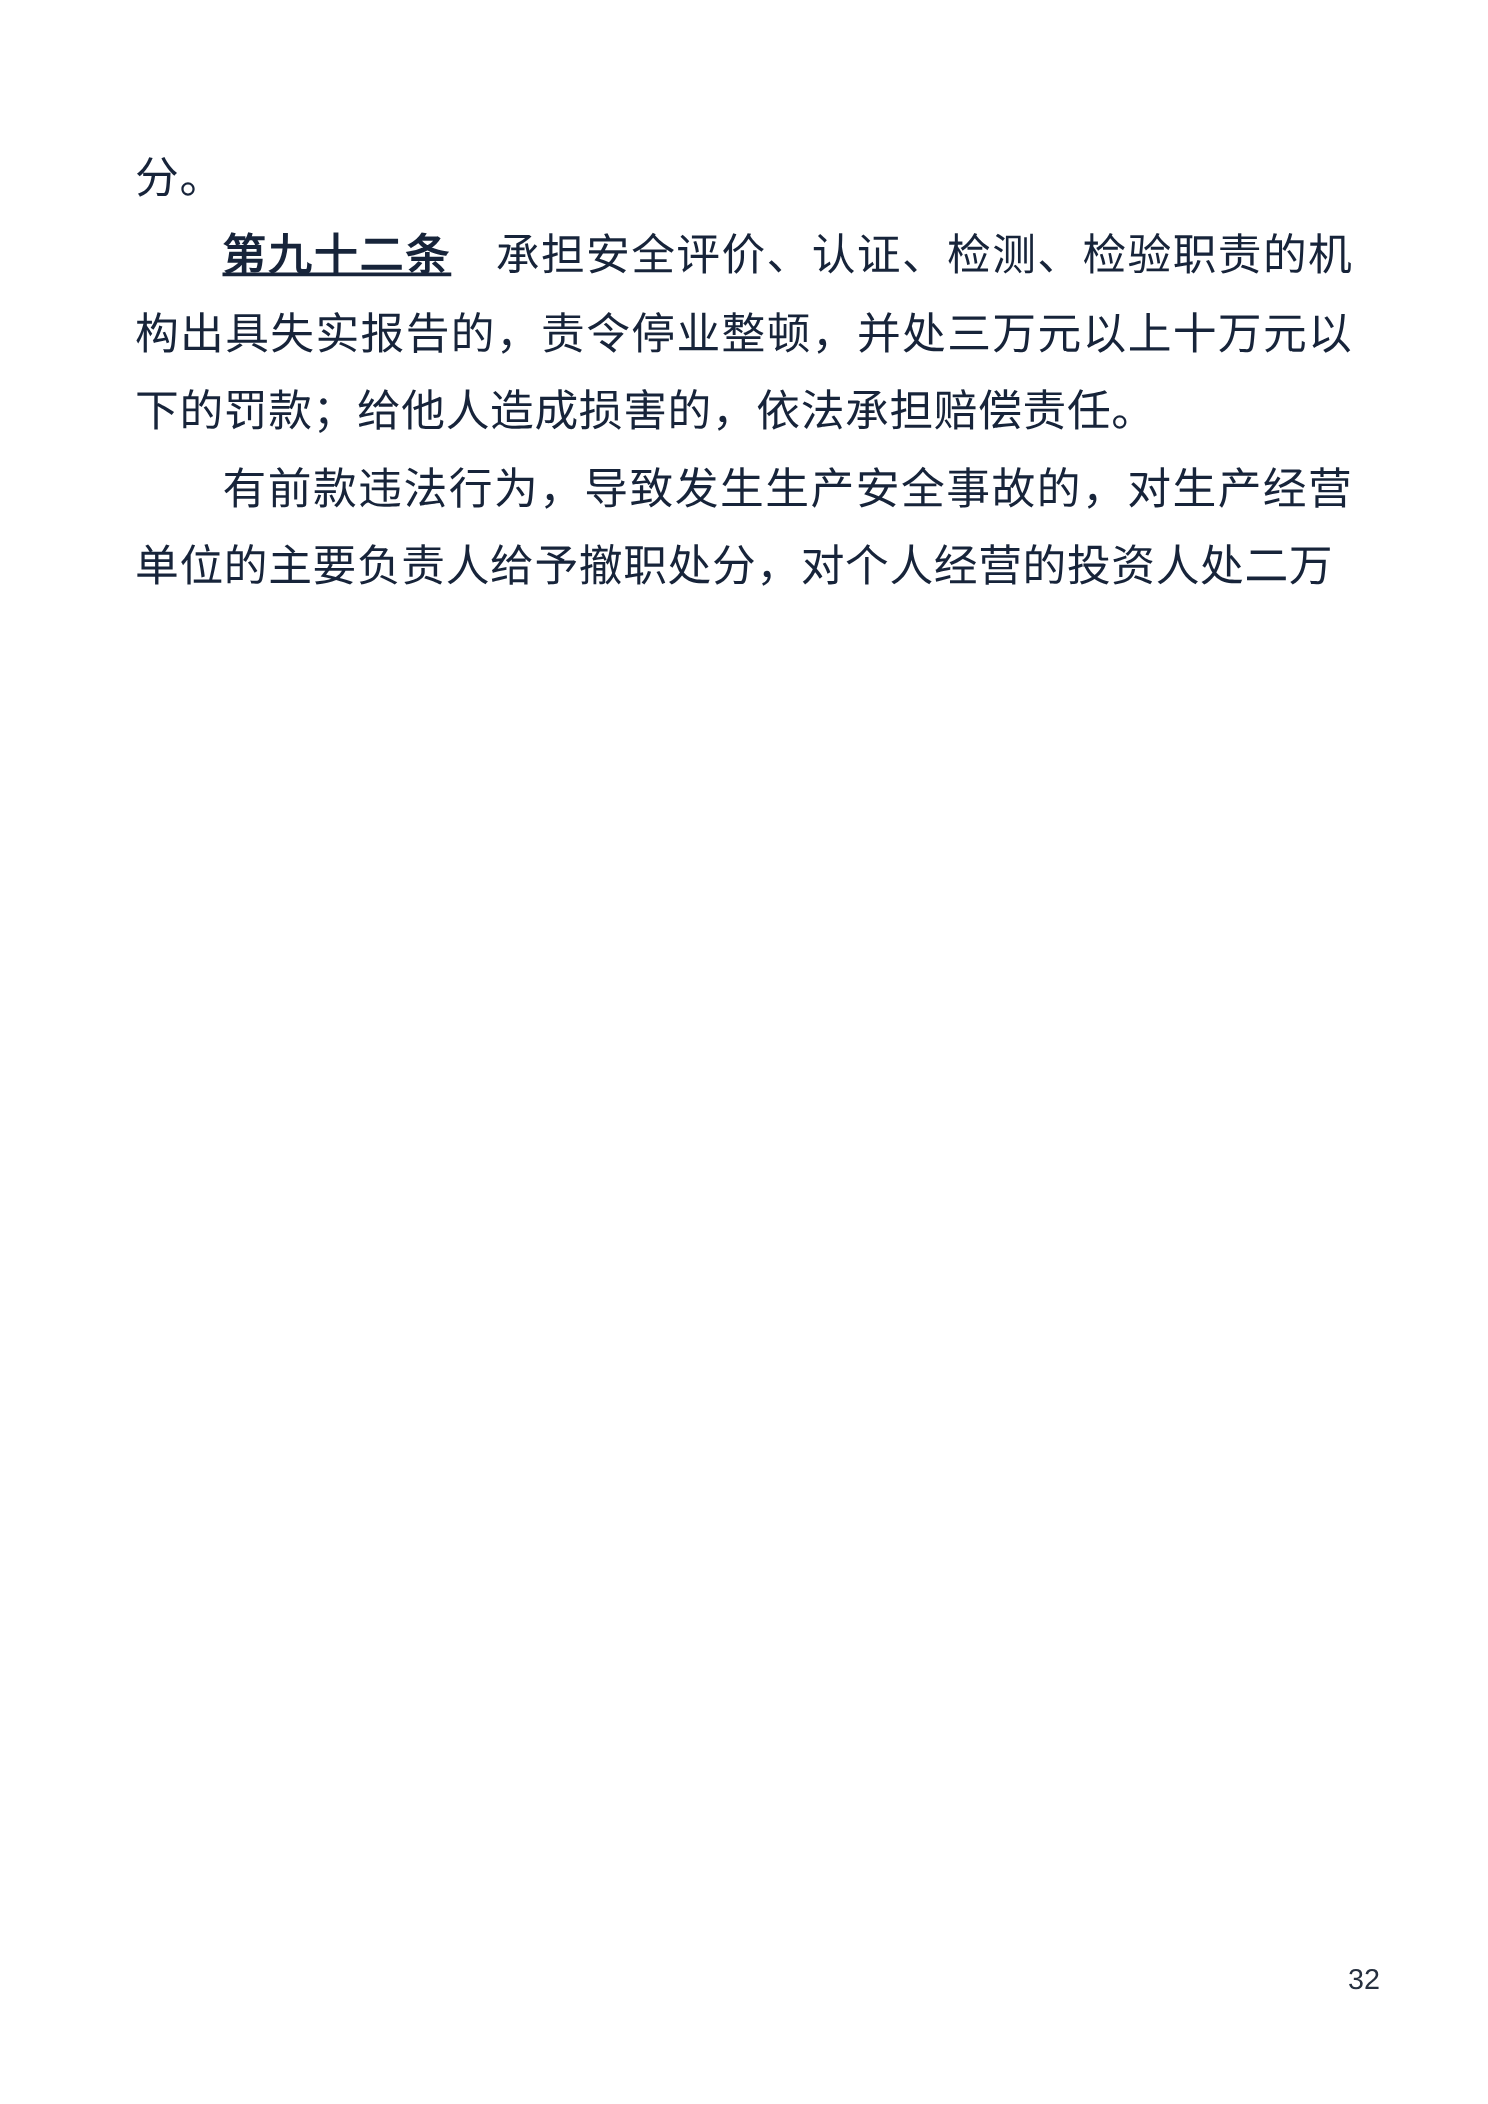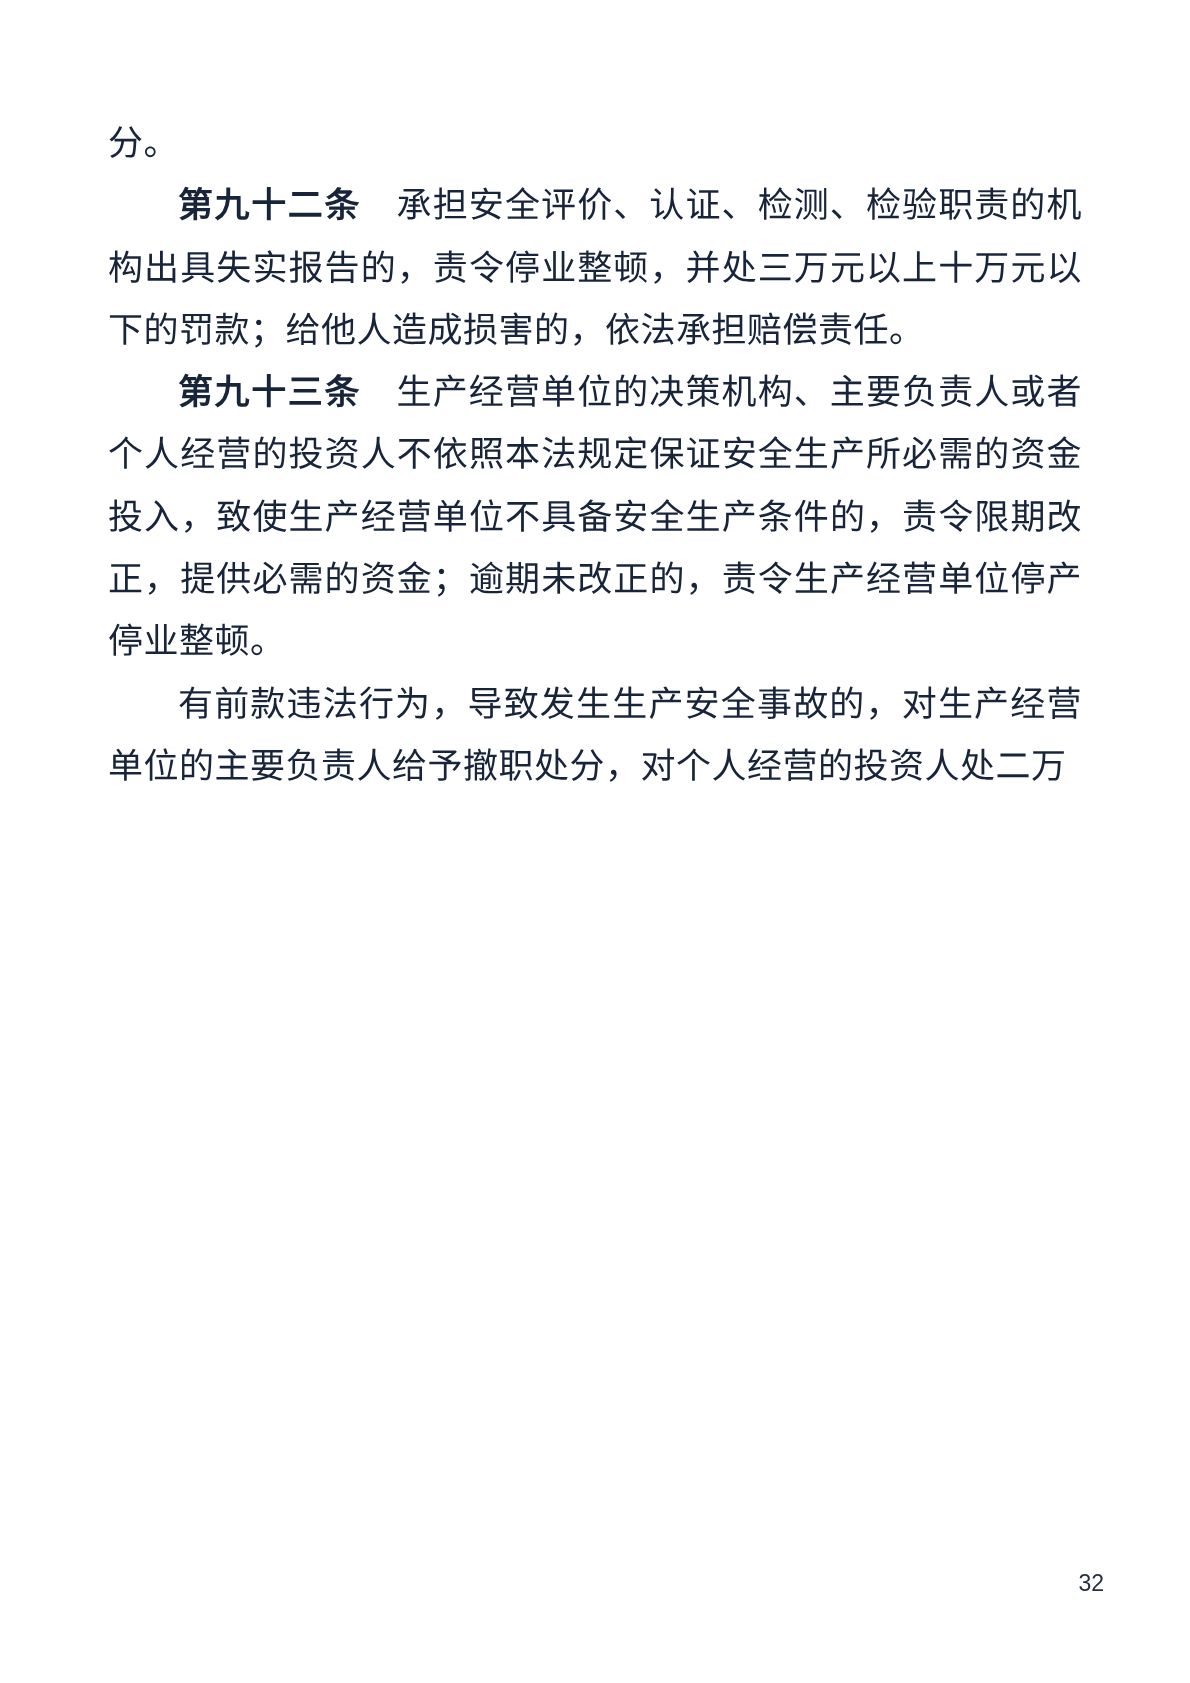--- a/index.html
+++ b/index.html
@@ -30,20 +30,21 @@
   .para {
     margin: 0 0 0 0;
     text-indent: 0;
   }
   .para.indent {
     text-indent: 2em;
   }
   .art-label {
     font-weight: bold;
     letter-spacing: 1px;
+    text-decoration: underline;
   }
   .art-gap {
     display: inline-block;
     width: 1em;
   }
   .page-number {
     position: absolute;
     right: 86px;
     bottom: 86px;
     font-family: "Liberation Sans", sans-serif;
@@ -60,23 +61,20 @@
     <p class="para">
       <span>分。</span>
     </p>
 
     <p class="para indent">
       <span class="art-label">第九十二条</span><span class="art-gap"></span><span>承担安全评价、认证、检测、检验职责的机构出具失实报告的，责令停业整顿，并处三万元以上十万元以下的罚款；给他人造成损害的，依法承担赔偿责任。</span>
     </p>
 
 
 
-    <p class="para indent">
-      <span class="art-label">第九十三条</span><span class="art-gap"></span><span>生产经营单位的决策机构、主要负责人或者个人经营的投资人不依照本法规定保证安全生产所必需的资金投入，致使生产经营单位不具备安全生产条件的，责令限期改正，提供必需的资金；逾期未改正的，责令生产经营单位停产停业整顿。</span>
-    </p>
 
     <p class="para indent">
       <span>有前款违法行为，导致发生生产安全事故的，对生产经营单位的主要负责人给予撤职处分，对个人经营的投资人处二万</span>
     </p>
 
   </div>
 
   <div class="page-number">32</div>
 </div>
 

